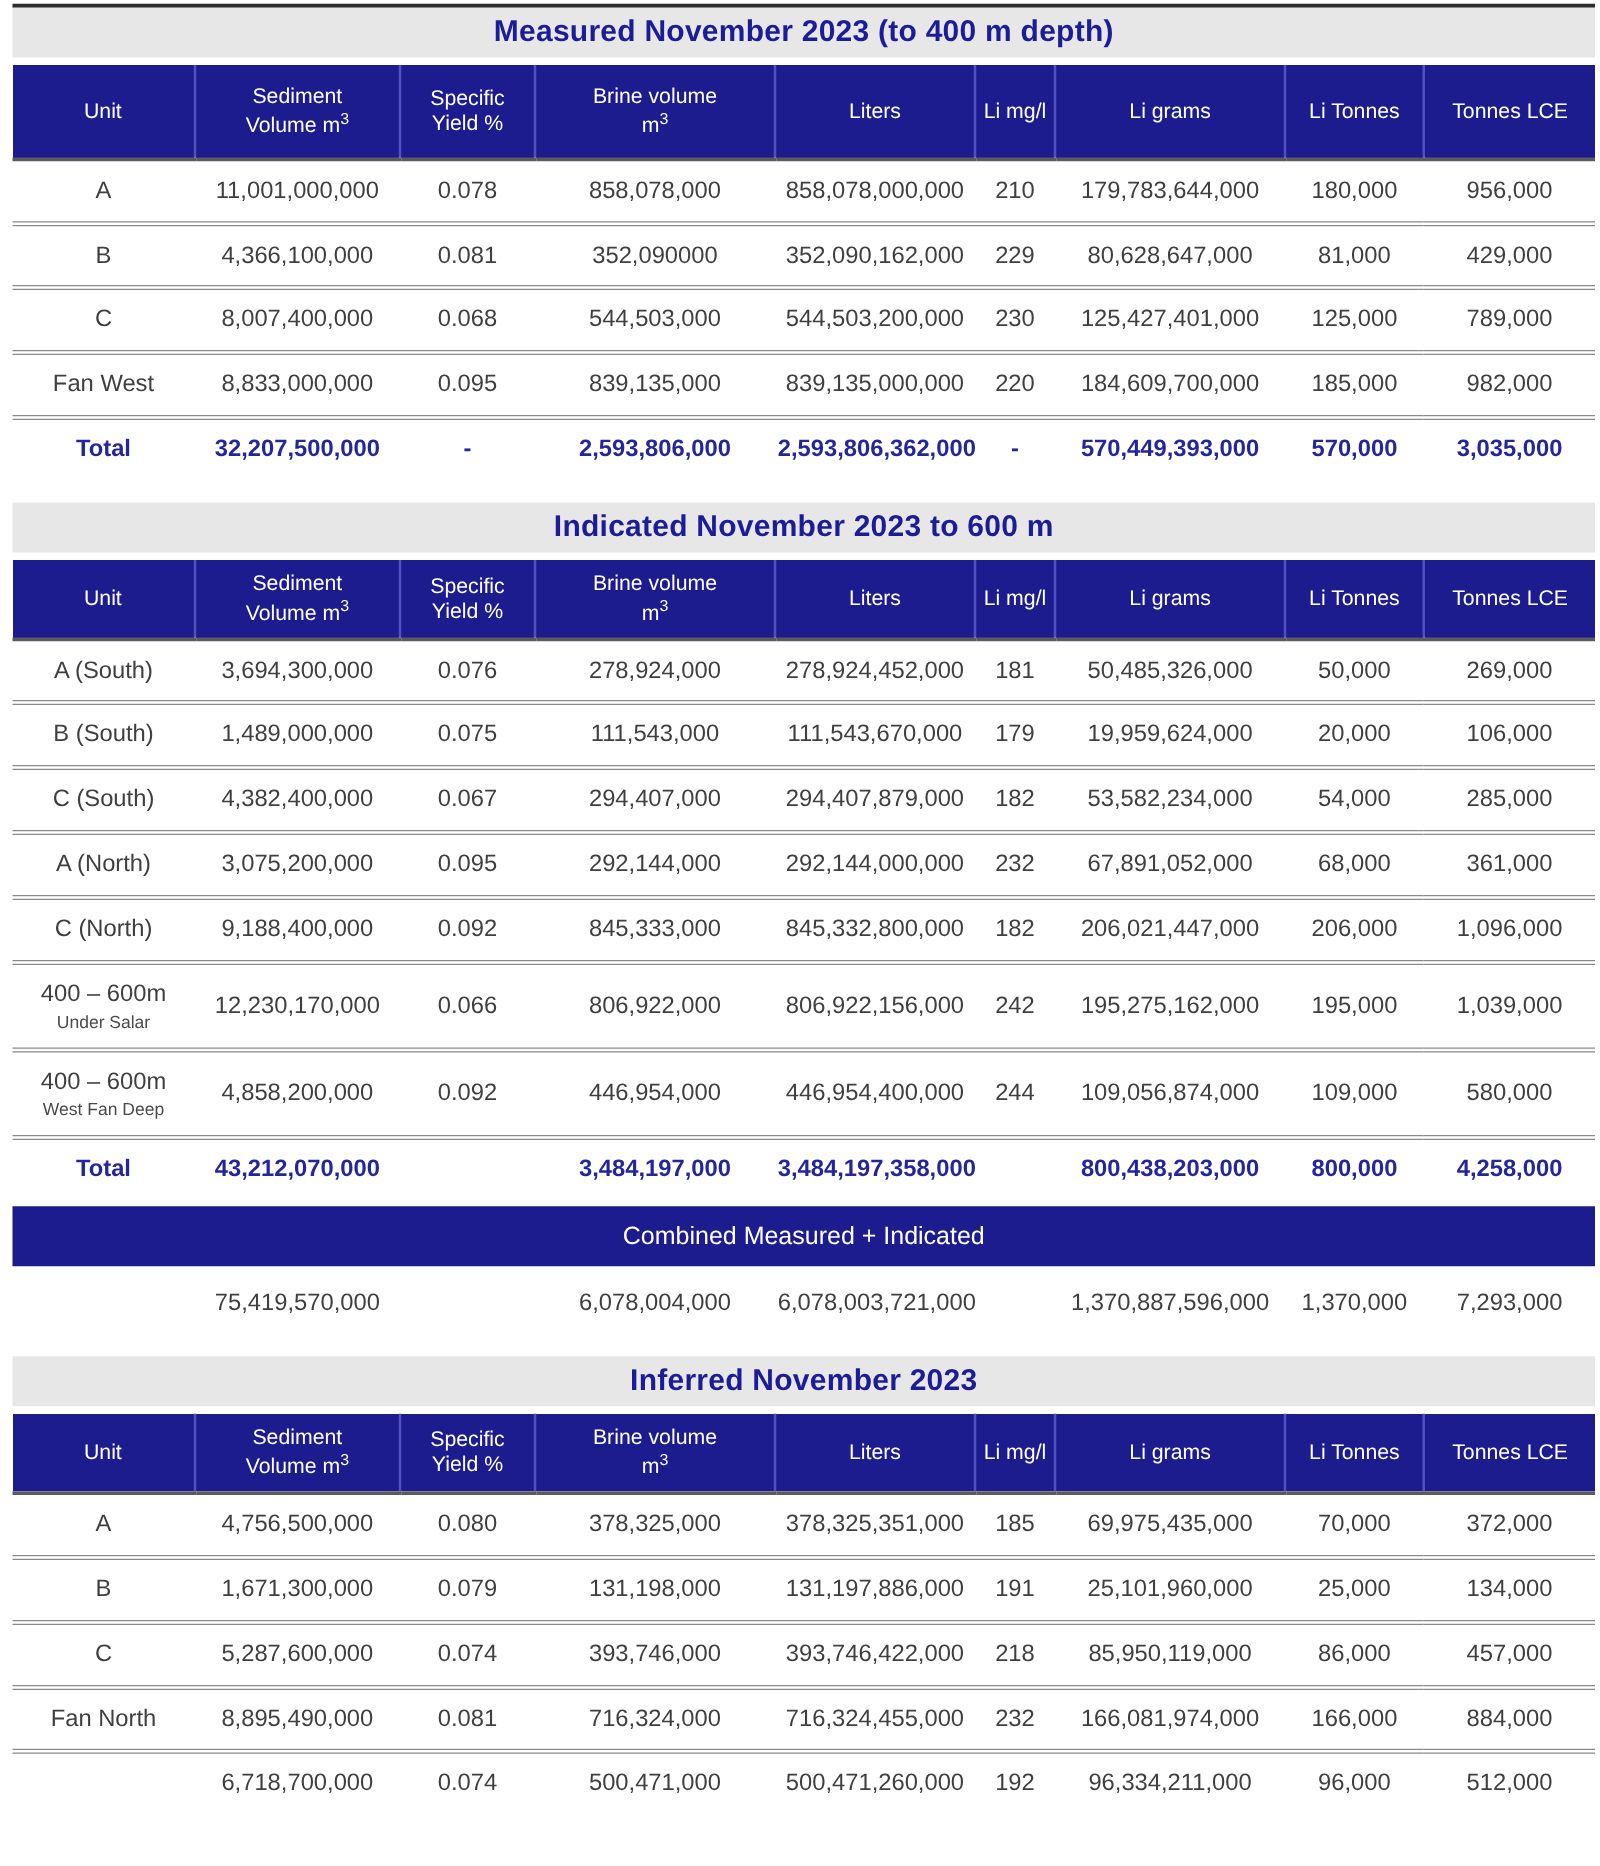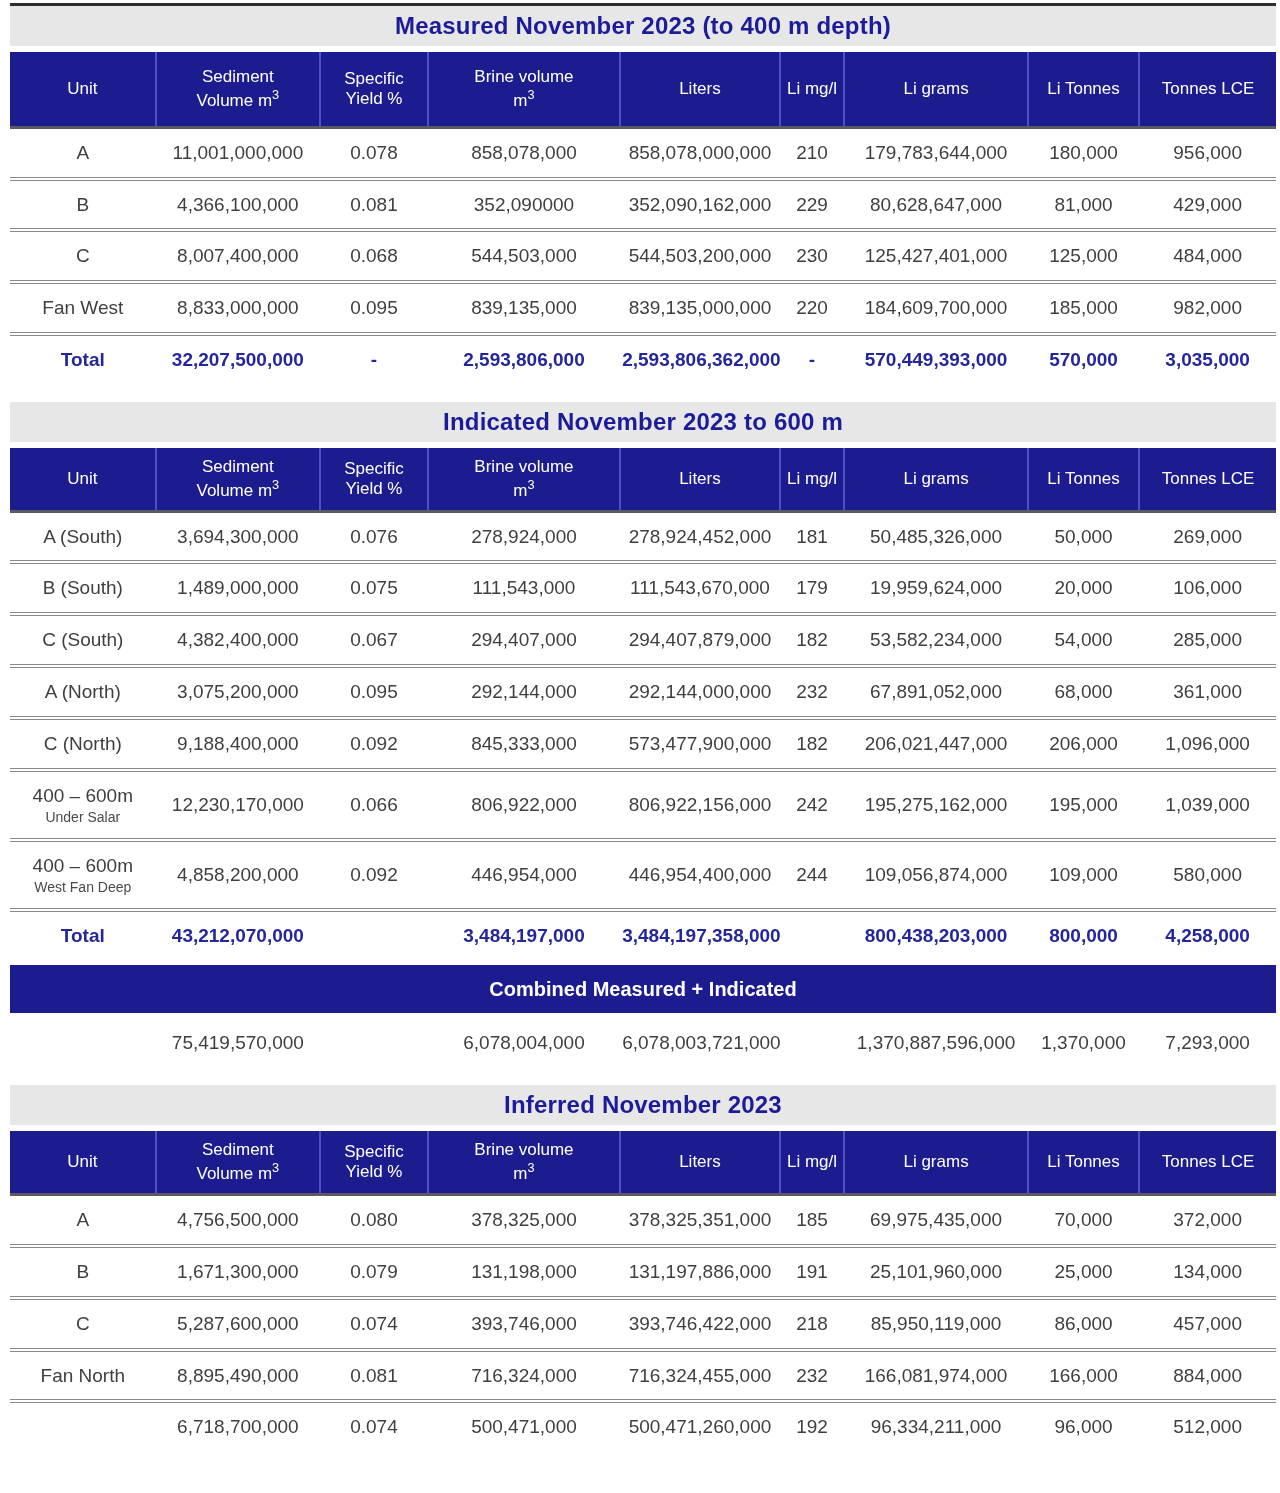--- a/index.html
+++ b/index.html
@@ -39,21 +39,21 @@
   }
   table.res-table tbody tr + tr td { border-top: 4px double #8a8a8a; }
   table.res-table tr.total-row td { color: #26269c; font-weight: bold; }
   table.res-table .unit-sub { font-size: 14px; color: #4a4a4a; margin-top: 2px; }
   table.res-table sup { font-size: 75%; }
 
   table.res-table.no-sep tbody tr td { border-top: none; }
 
   .banner {
     background: #1c1c8e; color: #ffffff;
-    text-align: center; font-weight: bold; font-size: 20px;
+    text-align: center; font-weight: normal; font-size: 20px;
     height: 48px; line-height: 48px; margin-top: 6px;
   }
 </style>
 </head>
 <body>
 
 <div class="page">
 
   <div class="band first">
     <span>Measured November 2023 (to 400 m depth)</span>
@@ -135,21 +135,21 @@
           <td>
             <div>C</div>
           </td>
           <td>8,007,400,000</td>
           <td>0.068</td>
           <td>544,503,000</td>
           <td>544,503,200,000</td>
           <td>230</td>
           <td>125,427,401,000</td>
           <td>125,000</td>
-          <td>484,000</td>
+          <td>789,000</td>
         </tr>
         <tr class="data-row">
           <td>
             <div>Fan West</div>
           </td>
           <td>8,833,000,000</td>
           <td>0.095</td>
           <td>839,135,000</td>
           <td>839,135,000,000</td>
           <td>220</td>
@@ -275,21 +275,21 @@
           <td>68,000</td>
           <td>361,000</td>
         </tr>
         <tr class="data-row">
           <td>
             <div>C (North)</div>
           </td>
           <td>9,188,400,000</td>
           <td>0.092</td>
           <td>845,333,000</td>
-          <td>573,477,900,000</td>
+          <td>845,332,800,000</td>
           <td>182</td>
           <td>206,021,447,000</td>
           <td>206,000</td>
           <td>1,096,000</td>
         </tr>
         <tr class="data-row">
           <td>
             <div>400 – 600m</div>
             <div class="unit-sub">Under Salar</div>
           </td>

